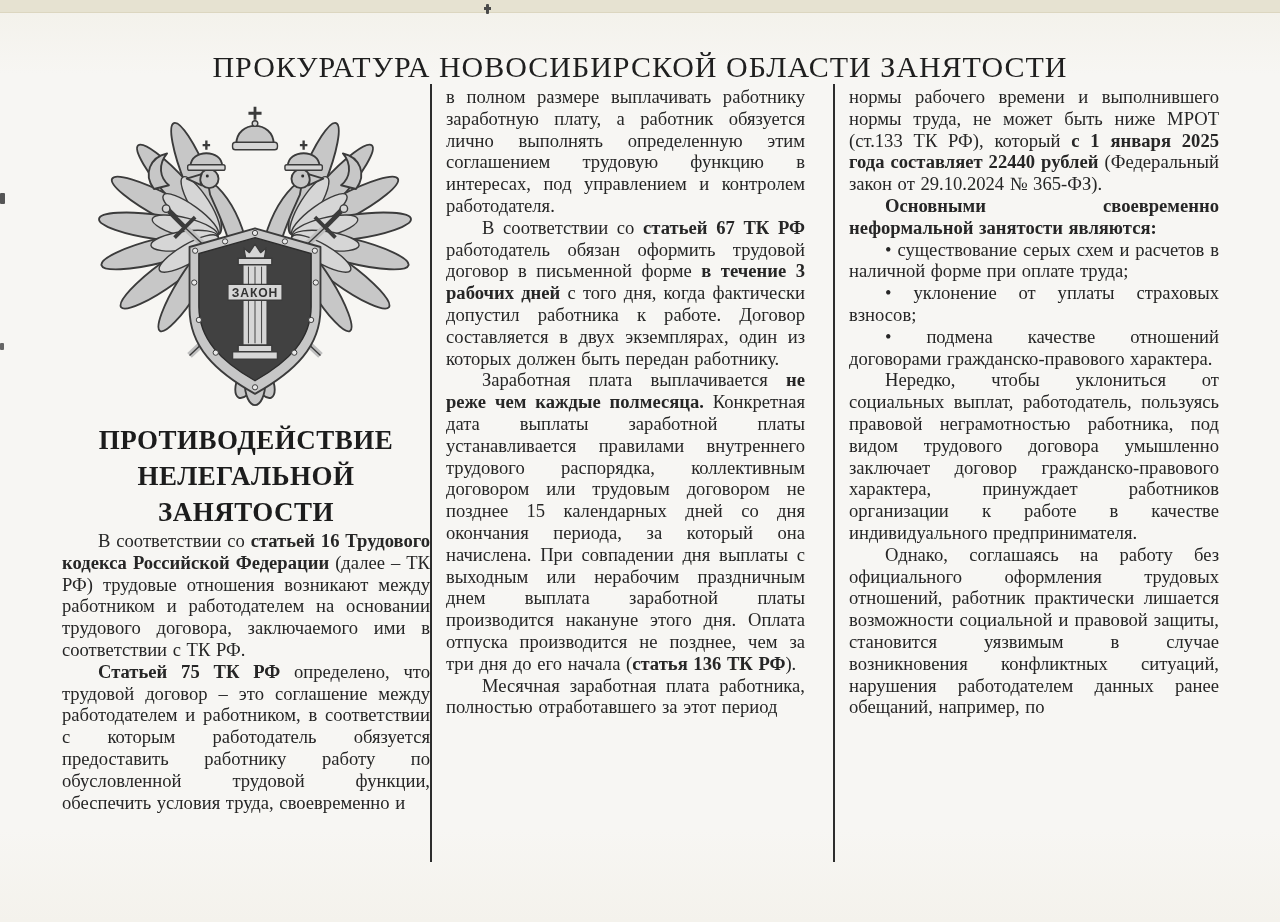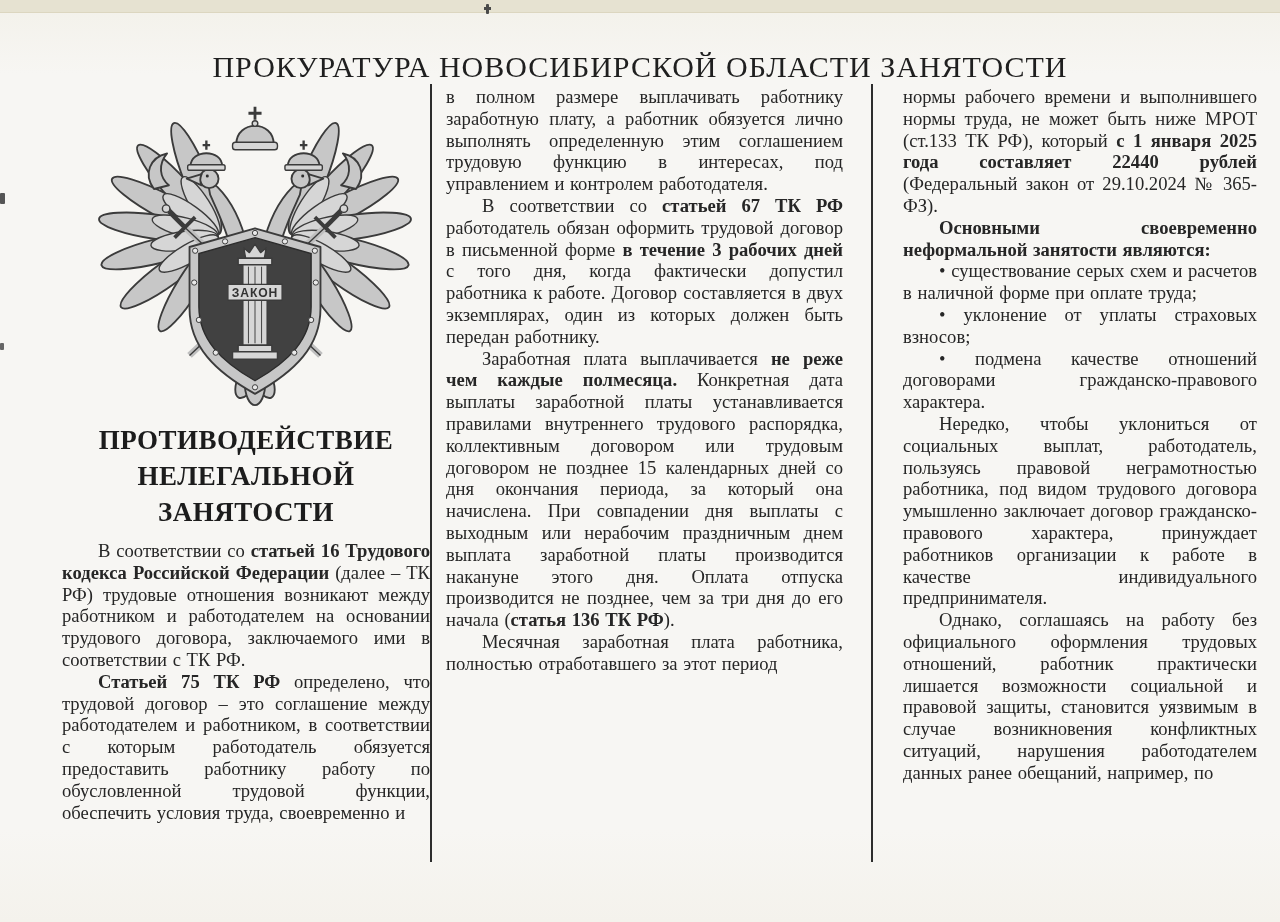--- a/index.html
+++ b/index.html
@@ -12,29 +12,29 @@
   .top-strip{position:absolute;left:0;top:0;width:100%;height:12px;
     background:#e6e2d1;border-bottom:1px solid #dcd6c0;}
   .title{
     position:absolute;top:50px;left:0;width:100%;text-align:center;
     font-size:30px;line-height:34px;font-weight:normal;letter-spacing:1px;
     color:#1f1f1f;white-space:nowrap;
   }
   .content{position:absolute;left:62px;top:84px;height:778px;display:flex;}
   .col{box-sizing:border-box;overflow:hidden;height:778px;}
   .col-left{width:368px;padding-top:2px;}
-  .col-mid{width:441px;border-left:2px solid #2d2d2d;padding:2px 28px 0 14px;}
-  .col-right{width:386px;border-left:2px solid #2d2d2d;padding:2px 0 0 30px;}
+  .col-mid{width:403px;border-left:2px solid #2d2d2d;padding:2px 28px 0 14px;}
+  .col-right{width:386px;border-left:2px solid #2d2d2d;padding:2px 0 0 14px;}
   .paras p{margin:0;font-size:18.6px;line-height:21.8px;text-align:justify;word-spacing:1px;}
   .paras p.indent{text-indent:36px;}
   .heading{
     margin:16px 0 0 0;text-align:center;font-size:27px;line-height:36px;
     font-weight:bold;color:#1c1c1c;white-space:pre-line;letter-spacing:0.5px;
   }
-  .col-left .paras{margin-top:10px;}
+  .col-left .paras{}
   .emblem-box{width:330px;height:318px;margin:2px 0 0 28px;}
   
   .e-outline{fill:#c7c7c7;stroke:#3b3b3b;stroke-width:2;stroke-linejoin:round;}
   .e-light{fill:#d6d6d6;stroke:#3b3b3b;stroke-width:1.5;stroke-linejoin:round;}
   .e-dark{fill:#414141;stroke:#2c2c2c;stroke-width:1.5;}
   .speck{position:absolute;background:#4a4a4a;border-radius:1px;}
   .speck-a{left:486px;top:4px;width:3px;height:10px;}
   .speck-a::after{content:"";position:absolute;left:-2px;top:3px;width:7px;height:3px;background:#4a4a4a;}
   .speck-b{left:0;top:193px;width:5px;height:11px;background:#555;}
   .speck-c{left:0;top:343px;width:4px;height:7px;background:#666;}

